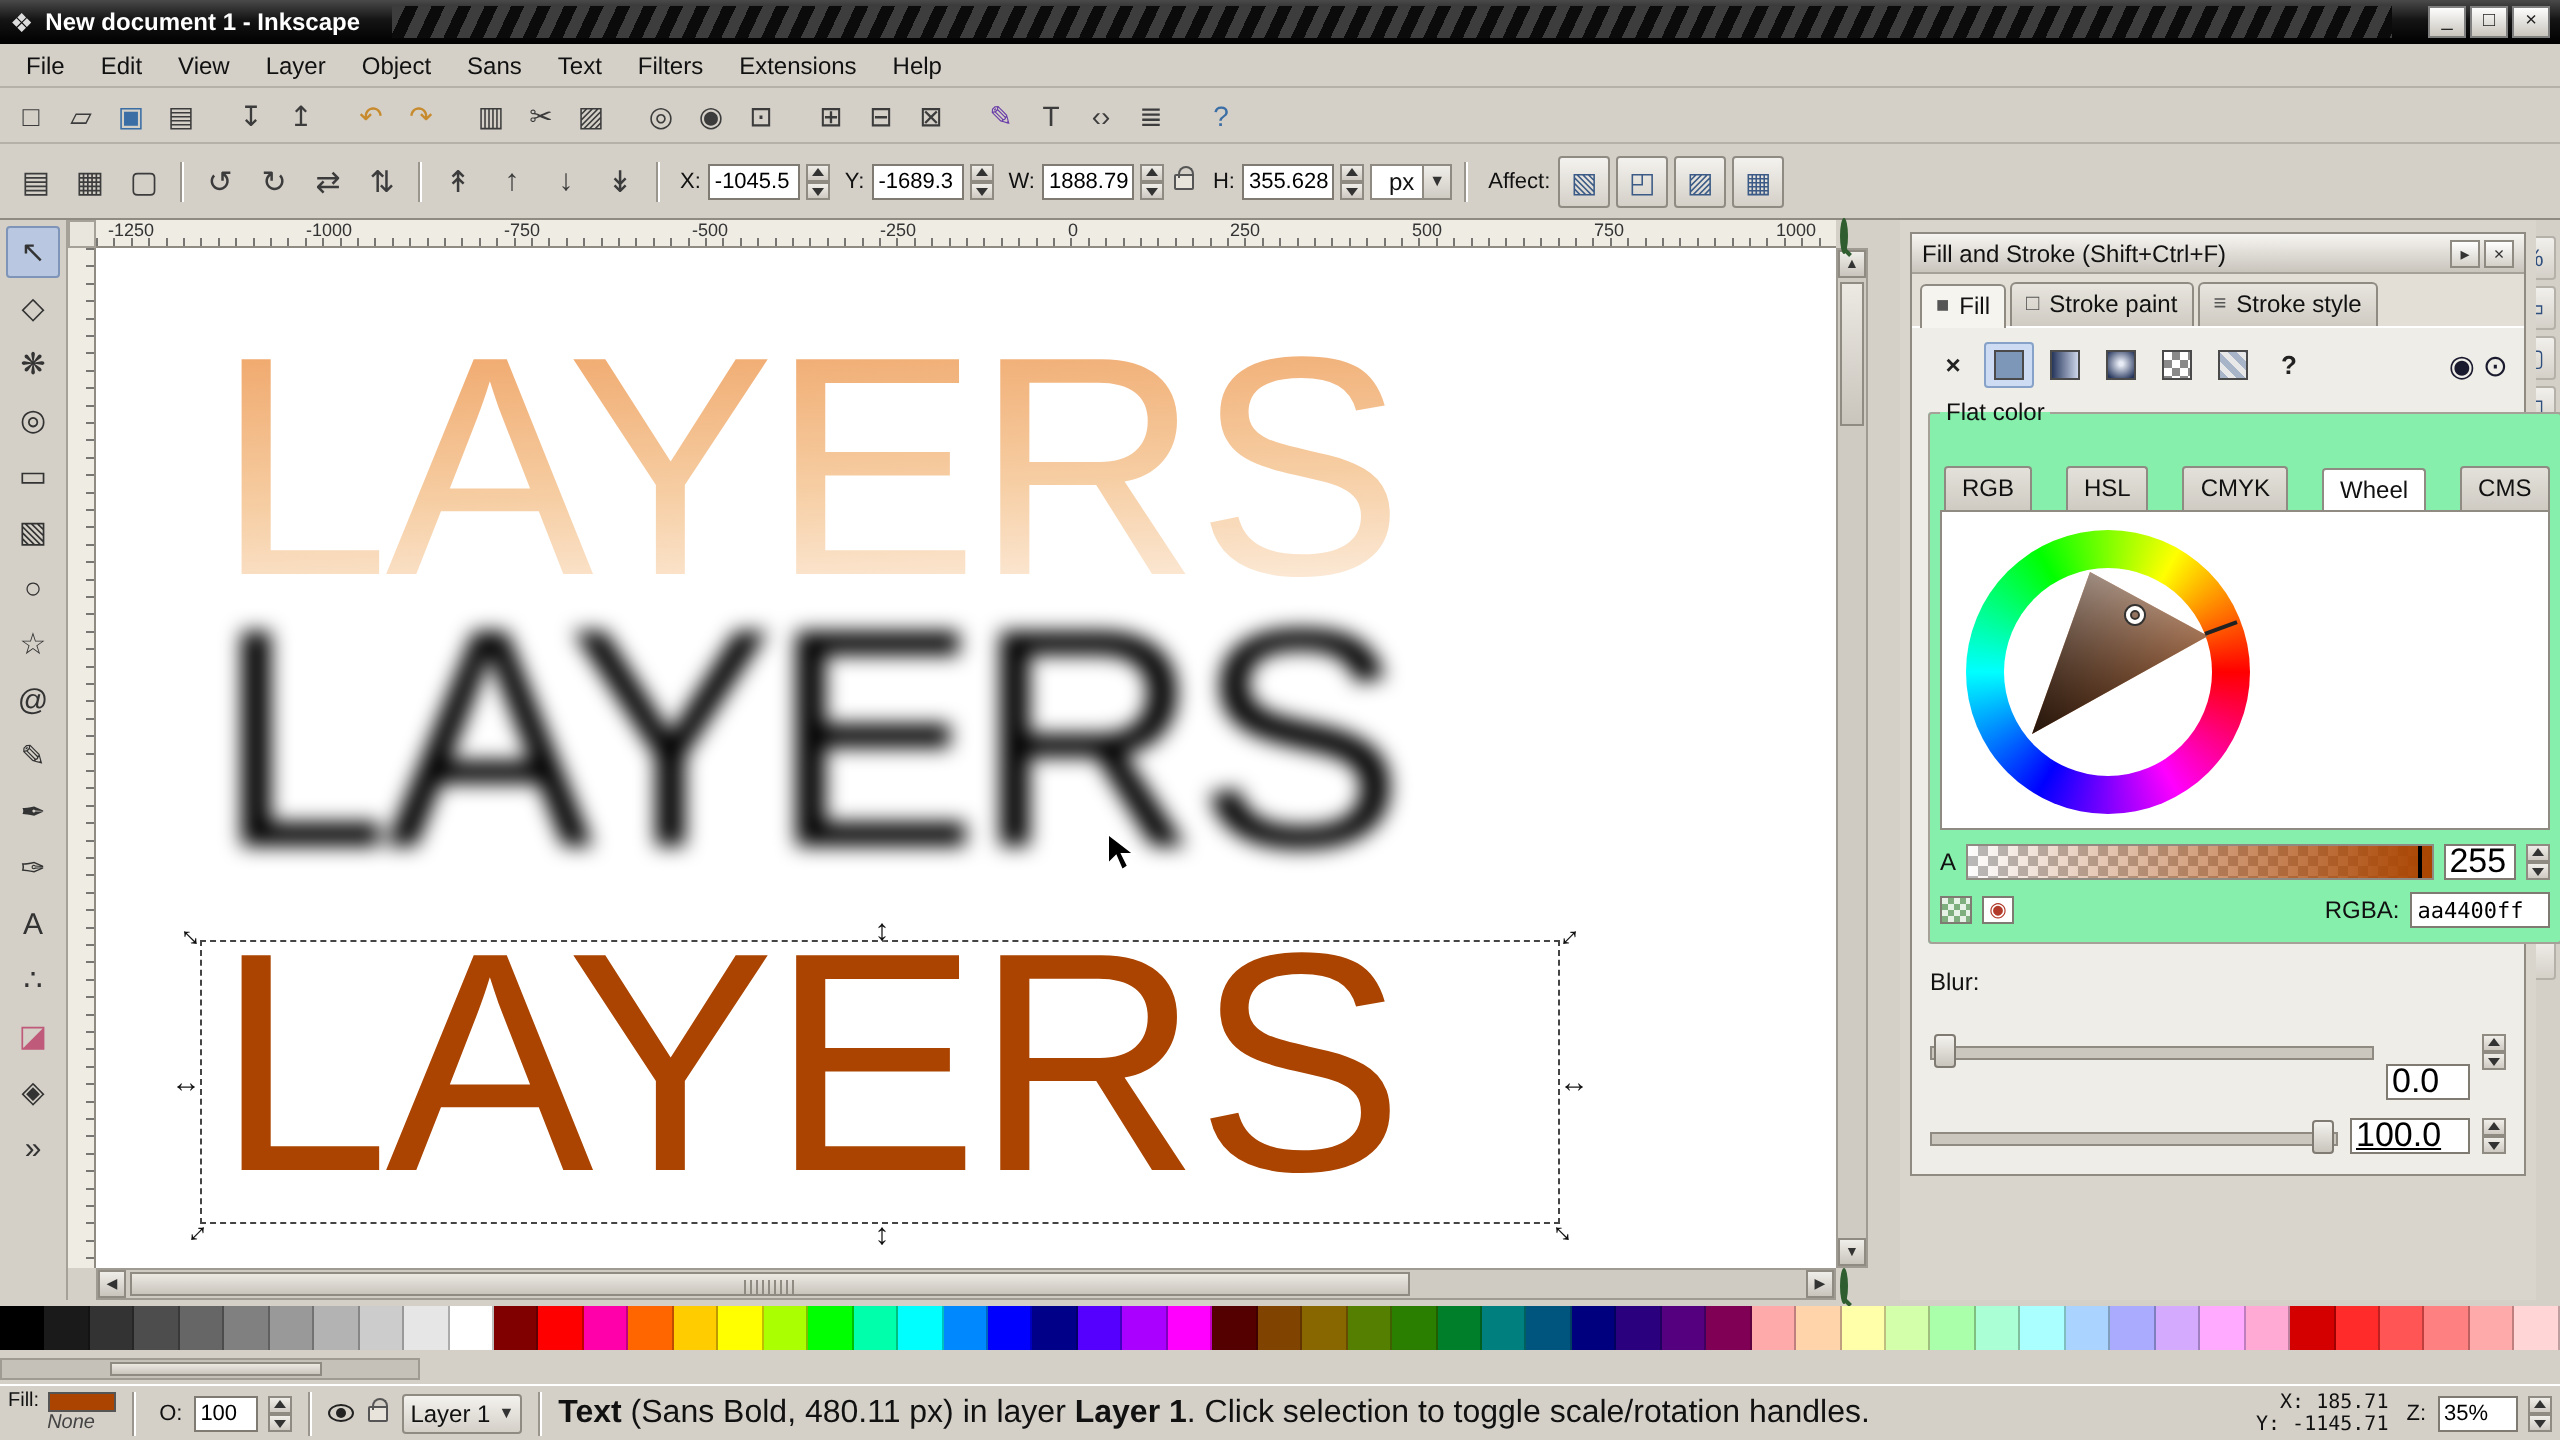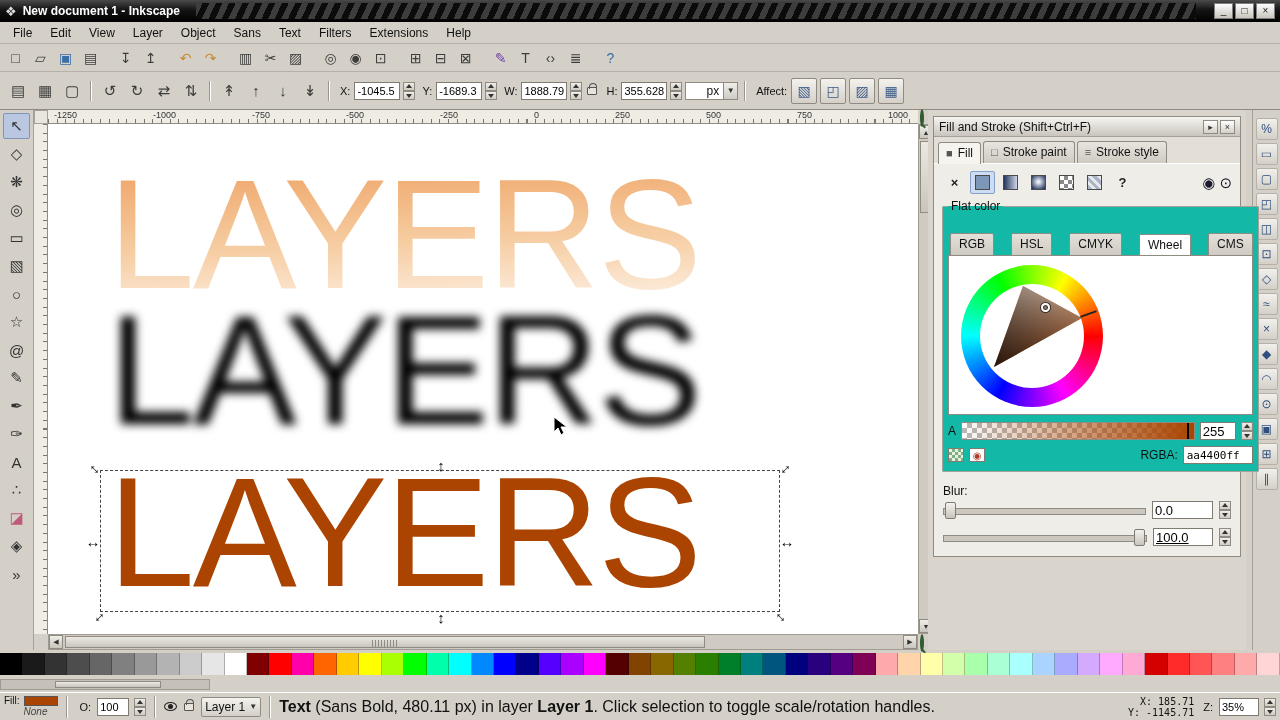--- a/index.html
+++ b/index.html
@@ -38,21 +38,21 @@
   #toolbar2 .tbtn { width:24px; height:26px; font-size:15px; }
   .fieldlabel { font-size:11px; margin:0 1px 0 4px; }
   input.num { width:46px; height:18px; font-size:11px; border:1px solid #7f7b73;
     padding:0 2px; font-family:"Liberation Sans",sans-serif; background:#fff; }
   .spin { display:flex; flex-direction:column; width:12px; height:18px; }
   .spin span { flex:1; background:linear-gradient(#f0eee9,#cfcbc3); border:1px solid #8f8b83;
     display:flex; align-items:center; justify-content:center; }
   .spin .up::after { content:""; border:3px solid transparent; border-bottom:4px solid #333; margin-top:-4px; }
   .spin .dn::after { content:""; border:3px solid transparent; border-top:4px solid #333; margin-bottom:-4px; }
   .unitbox { display:flex; align-items:center; border:1px solid #8f8b83; background:#fff;
-    height:18px; padding-left:20px; }
+    height:18px; padding-left:8px; }
   .unitbox .arrow { width:14px; height:16px; margin-left:4px; background:linear-gradient(#f0eee9,#cfcbc3);
     border-left:1px solid #8f8b83; display:flex; align-items:center; justify-content:center; font-size:8px; color:#333; }
   .affect-btn { width:26px; height:26px; border:1px solid #8f8b83; border-radius:2px;
     background:linear-gradient(#f4f2ee,#d4d0c8); color:#3b5a86; font-size:14px;
     display:flex; align-items:center; justify-content:center; }
   .lock-mini { width:10px; height:8px; border:1px solid #555; border-radius:1px; position:relative; margin:0 2px; background:#e8e4dc;}
   .lock-mini::before { content:""; position:absolute; left:1px; top:-5px; width:6px; height:5px;
     border:1px solid #555; border-bottom:none; border-radius:4px 4px 0 0; }
 
   
@@ -109,21 +109,21 @@
 
   
   #snapbar { left:1252px; top:110px; width:28px; height:540px; background:#d4d0c8;
     border-left:1px solid #a5a199; display:flex; flex-direction:column; align-items:center;
     gap:3px; padding-top:8px; }
   .snapbtn { width:22px; height:22px; border:1px solid #b5b1a9; border-radius:2px;
     background:linear-gradient(#f2f0ec,#d4d0c8); color:#2f4f7f; font-size:12px;
     display:flex; align-items:center; justify-content:center; }
 
   
-  #dock { left:928px; top:110px; width:318px; height:540px; background:#d9d5cd; padding:6px 5px; }
+  #dock { left:950px; top:110px; width:318px; height:540px; background:#d9d5cd; padding:6px 5px; }
   .panel { border:1px solid #8f8b83; background:#efede7; }
   .panel-header { height:20px; background:linear-gradient(#f7f5f1,#c9c5bd);
     border-bottom:1px solid #a5a199; display:flex; align-items:center; padding:0 5px; gap:4px; }
   .panel-header .ph-title { flex:1; font-size:12px; }
   .ph-btn { width:15px; height:14px; border:1px solid #8f8b83; background:linear-gradient(#fff,#d4d0c8);
     font-size:9px; display:flex; align-items:center; justify-content:center; color:#333; }
   .tabs { display:flex; gap:2px; padding:4px 4px 0 4px; background:#e3dfd7; border-bottom:1px solid #fff; }
   .tab { display:flex; align-items:center; gap:5px; padding:3px 7px 4px;
     border:1px solid #8f8b83; border-bottom:none; border-radius:3px 3px 0 0;
     background:linear-gradient(#e8e5de,#cfcbc3); font-size:12px; }
@@ -134,21 +134,21 @@
     display:flex; align-items:center; justify-content:center; font-weight:bold; font-size:13px; color:#222; }
   .ftbtn.selected { background:#cddcf3; border-color:#86a2c8; }
   .ft-swatch { width:15px; height:15px; border:1px solid #4a4a4a; }
   .ft-flat { background:#7d97b8; }
   .ft-lin  { background:linear-gradient(to right,#26365c,#cdd6ea); }
   .ft-rad  { background:radial-gradient(circle at 50% 45%,#e8ecf6 10%,#26365c 90%); }
   .ft-pat  { background:repeating-conic-gradient(#8a8a8a 0% 25%, #fff 0% 50%); background-size:8px 8px; }
   .ft-swt  { background:repeating-linear-gradient(45deg,#a8b4c8 0 3px,#e8e8e8 3px 6px); }
   .fillrule { margin-left:auto; display:flex; gap:4px; font-size:15px; color:#1a1a2e; }
   fieldset.flat { margin:0 8px 6px; border:1px solid #a5a199; border-radius:2px;
-    background:#14b8a6; padding:4px 5px 7px; }
+    background:#86efac; padding:4px 5px 7px; }
   fieldset.flat legend { font-size:12px; padding:0 3px; }
   .color-tabs { display:flex; gap:17px; padding-left:2px;margin-top:16px; }
   .ctab { padding:3px 8px 4px; border:1px solid #8f8b83; border-bottom:none;
     border-radius:2px 2px 0 0; background:linear-gradient(#e4e1da,#cfcbc3); font-size:12px; }
   .ctab.active { background:#fff; position:relative; top:1px; }
   .wheel-area { border:1px solid #8f8b83; background:#fff; height:160px; position:relative; }
   #wheel { position:absolute; left:12px; top:9px; width:142px; height:142px; border-radius:50%;
     background:conic-gradient(from 90deg,#f00,#f0f 60deg,#00f 120deg,#0ff 180deg,#0f0 240deg,#ff0 300deg,#f00 360deg); }
   #wheel::after { content:""; position:absolute; inset:19px; background:#fff; border-radius:50%; }
   #hue-mark { position:absolute; left:131px; top:57px; width:17px; height:2px; background:#222;
@@ -161,21 +161,21 @@
       #bd6a35; }
   #sv-marker { position:absolute; left:92px; top:47px; width:9px; height:9px; border-radius:50%;
     border:2px solid #fff; box-shadow:0 0 0 1px #333, inset 0 0 0 1px #333; z-index:3; }
   .alpha-row { display:flex; align-items:center; gap:5px; margin-top:7px; }
   .alpha-slider { flex:1; height:18px; border:1px solid #8f8b83; position:relative;
     background:
       linear-gradient(to right, rgba(170,68,0,0), #aa4400),
       repeating-conic-gradient(#b9b9b9 0% 25%, #fdfdfd 0% 50%);
     background-size:auto, 10px 10px; }
   .alpha-handle { position:absolute; right:5px; top:0; width:2px; height:100%; background:#000; }
-  .mini-input { width:36px; height:18px; font-size:13px; border:1px solid #7f7b73; padding:0 2px; background:#fff; }
+  .mini-input { width:36px; height:18px; font-size:17px; border:1px solid #7f7b73; padding:0 2px; background:#fff; }
   .rgba-row { display:flex; align-items:center; gap:5px; margin-top:6px; }
   .chip { width:16px; height:14px; border:1px solid #7f7b73; display:flex; align-items:center;
     justify-content:center; font-size:10px; }
   .chip.grid { background:repeating-conic-gradient(#7fae7f 0% 25%, #e6f2e6 0% 50%); background-size:6px 6px; }
   .chip.dot { background:#fff; color:#b23a2a; }
   .rgba-input { width:70px; height:18px; font-size:11px; border:1px solid #7f7b73; padding:0 3px;
     font-family:"DejaVu Sans Mono", monospace; background:#fff; }
   .slider-block { padding:6px 9px 0; }
   .slider-line { display:flex; align-items:center; gap:6px; margin-top:3px; }
   .hscale { flex:1; height:17px; position:relative; }
@@ -520,21 +520,21 @@
         <input class="rgba-input" data-name="rgba-field" value="aa4400ff" style="">
       </div>
     </fieldset>
 
     <div class="slider-block" data-name="blur-block">
       <div data-name="blur-label">Blur:</div>
       <div class="slider-line">
         <span class="hscale" data-name="blur-slider">
             <span class="shandle" style="left:2px" data-name="blur-slider-handle"></span>
           </span>
-        <input class="mini-input" style="width: 61px;" data-name="blur-field" value="0.0">
+        <input class="mini-input" style="width: 42px; margin-top: 31px;" data-name="blur-field" value="0.0">
         <span class="spin" data-name="blur-spinner">
             <span class="up" data-name="spin-up-icon"></span>
             <span class="dn" data-name="spin-down-icon"></span>
           </span>
       </div>
     </div>
     <div class="slider-block" style="padding-bottom:10px" data-name="opacity-block">
       <div class="slider-line">
         <span class="hscale" data-name="opacity-slider">
             <span class="shandle" style="left:calc(100% - 13px)" data-name="opacity-slider-handle"></span>

